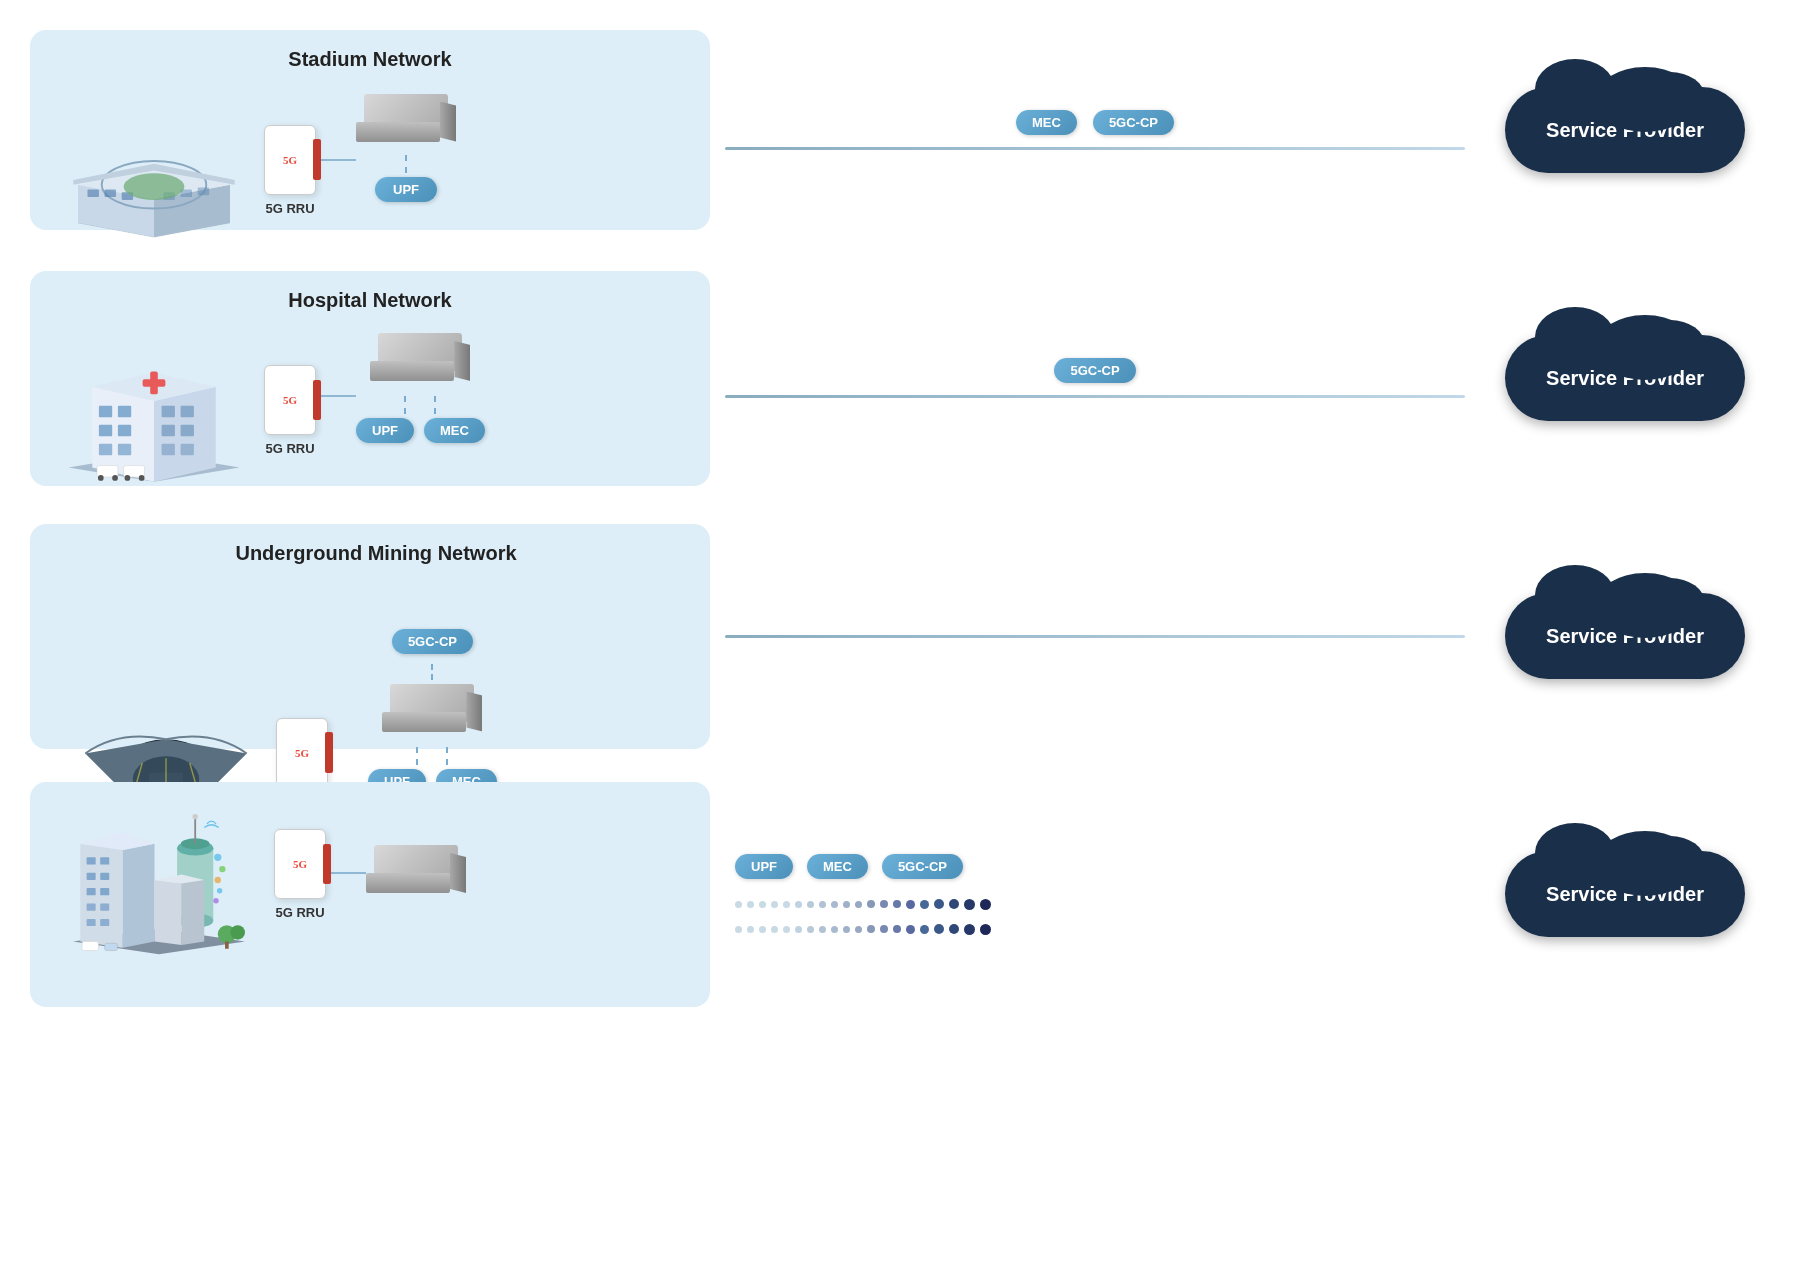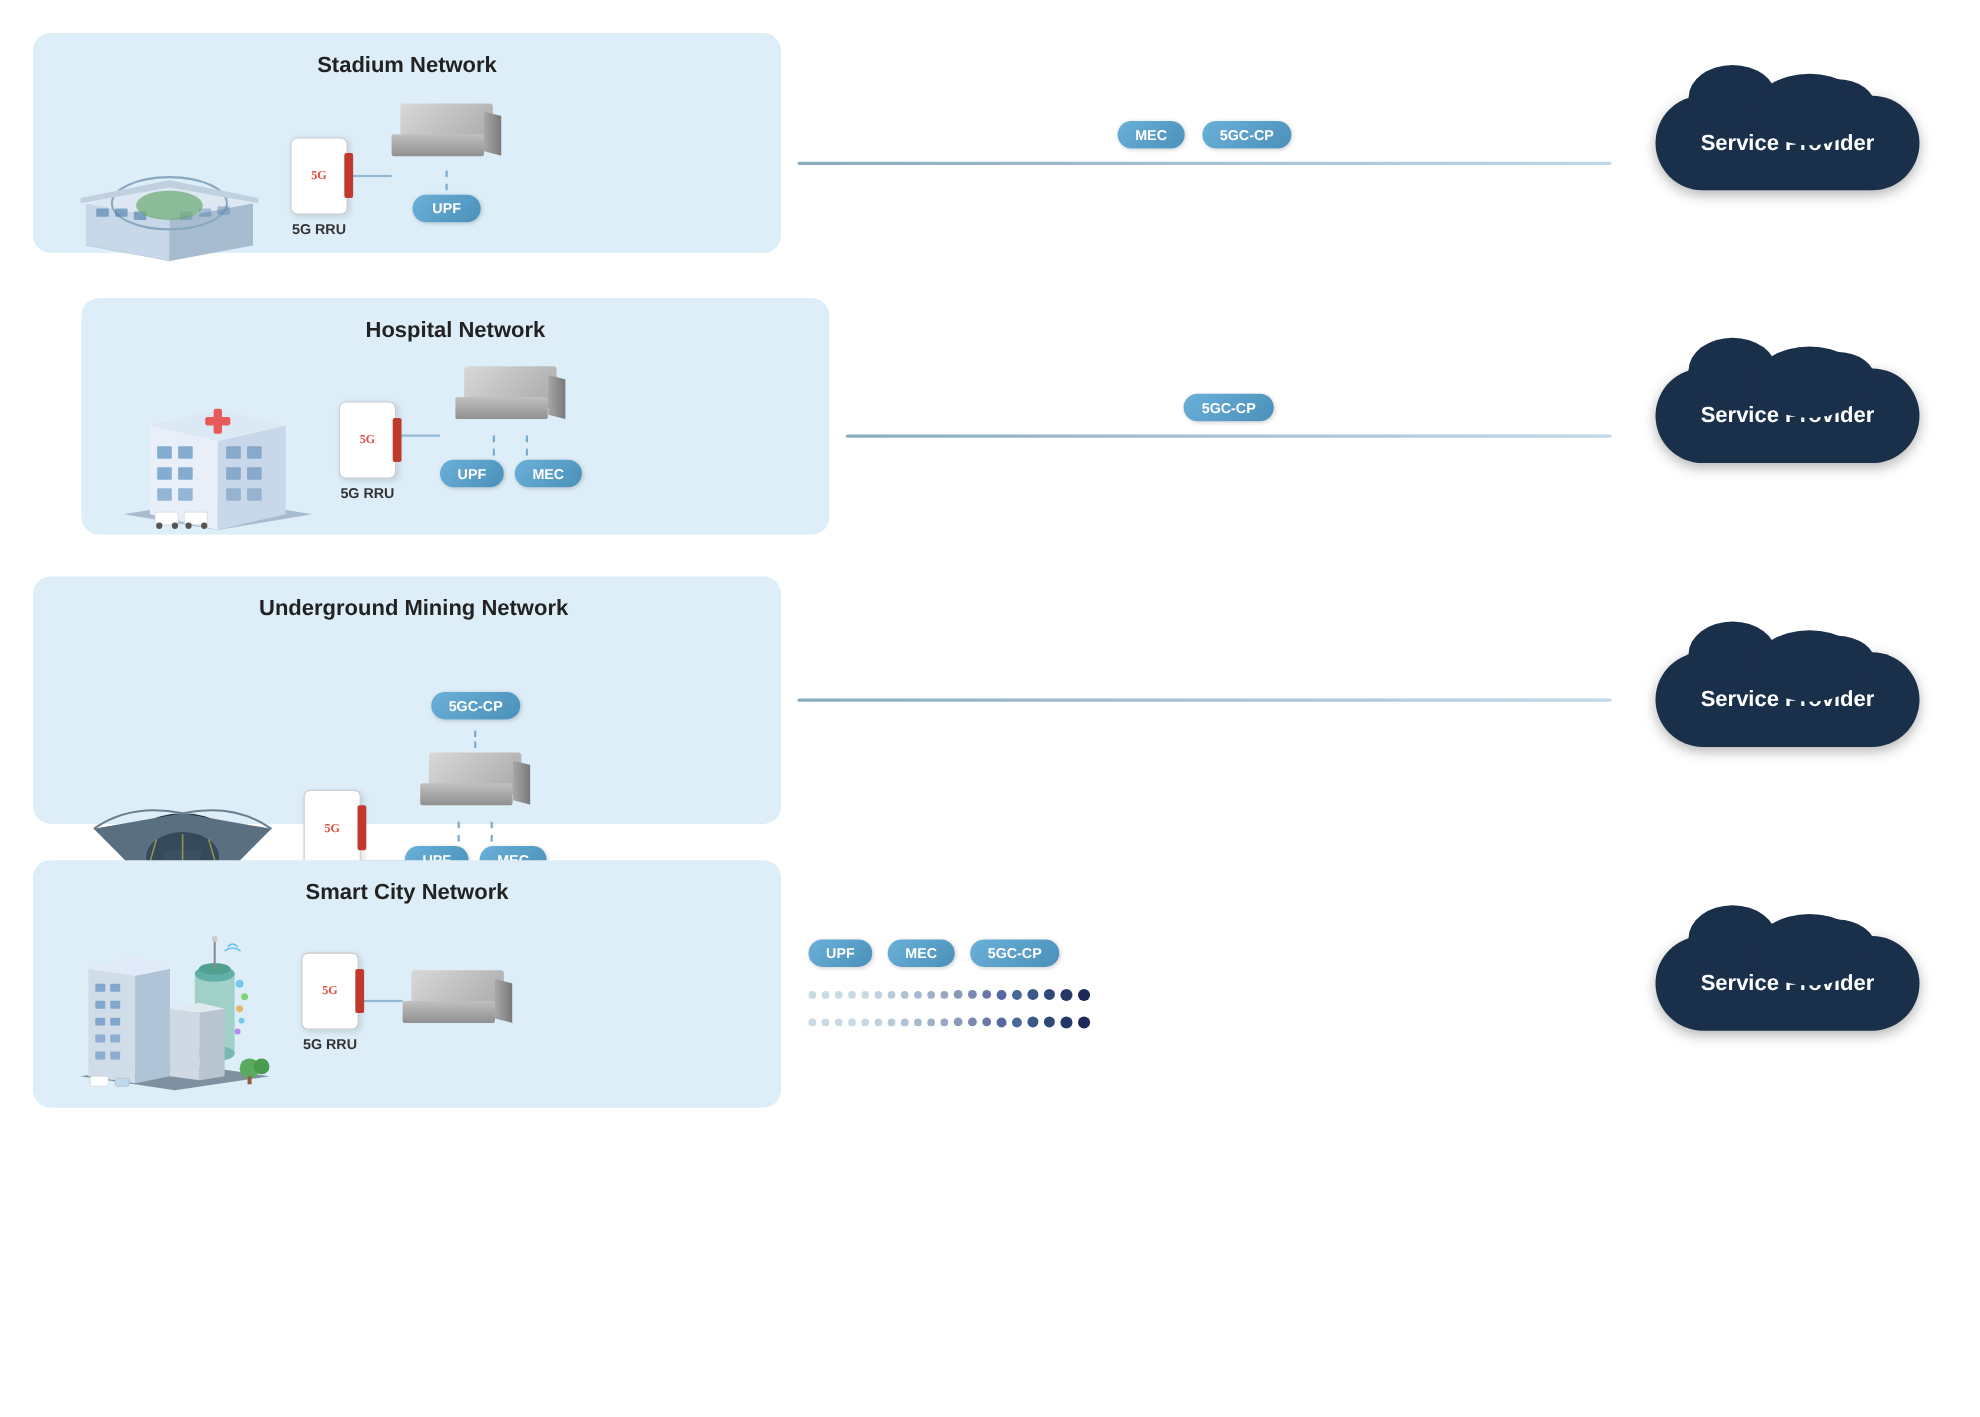--- a/index.html
+++ b/index.html
@@ -321,21 +321,21 @@
       <div style="position:relative; display:inline-block;">
         <div class="cloud">
           <div class="cloud-bump"></div>
           <span>Service Provider</span>
         </div>
       </div>
     </div>
   </div>
 
   <div class="full-row row-2">
-    <div class="network-box" style="height:215px; min-height:215px;margin-left:44px;">
+    <div class="network-box" style="height:215px; min-height:215px;">
       <div class="network-title">Hospital Network</div>
       <div class="net-content">
 
         <div class="building-img">
           <svg viewBox="0 0 200 170" class="hospital-svg">
             <defs>
               <linearGradient id="hospGrad1" x1="0%" y1="0%" x2="100%" y2="0%">
                 <stop offset="0%" style="stop-color:#f0f4f8"></stop>
                 <stop offset="100%" style="stop-color:#d8e4ef"></stop>
               </linearGradient>
@@ -505,21 +505,20 @@
         <div class="cloud">
           <div class="cloud-bump"></div>
           <span>Service Provider</span>
         </div>
       </div>
     </div>
   </div>
 
   <div class="full-row row-4">
     <div class="network-box" style="height:225px; min-height:225px;">
-      <div class="network-title">Smart City Network</div>
       <div class="net-content">
 
         <div class="building-img" style="width:210px; min-width:210px;">
           <svg viewBox="0 0 210 170" class="city-svg">
             <defs>
               <linearGradient id="cityGrad1" x1="0%" y1="0%" x2="0%" y2="100%">
                 <stop offset="0%" style="stop-color:#b8d0e8"></stop>
                 <stop offset="100%" style="stop-color:#88a8c8"></stop>
               </linearGradient>
             </defs>

